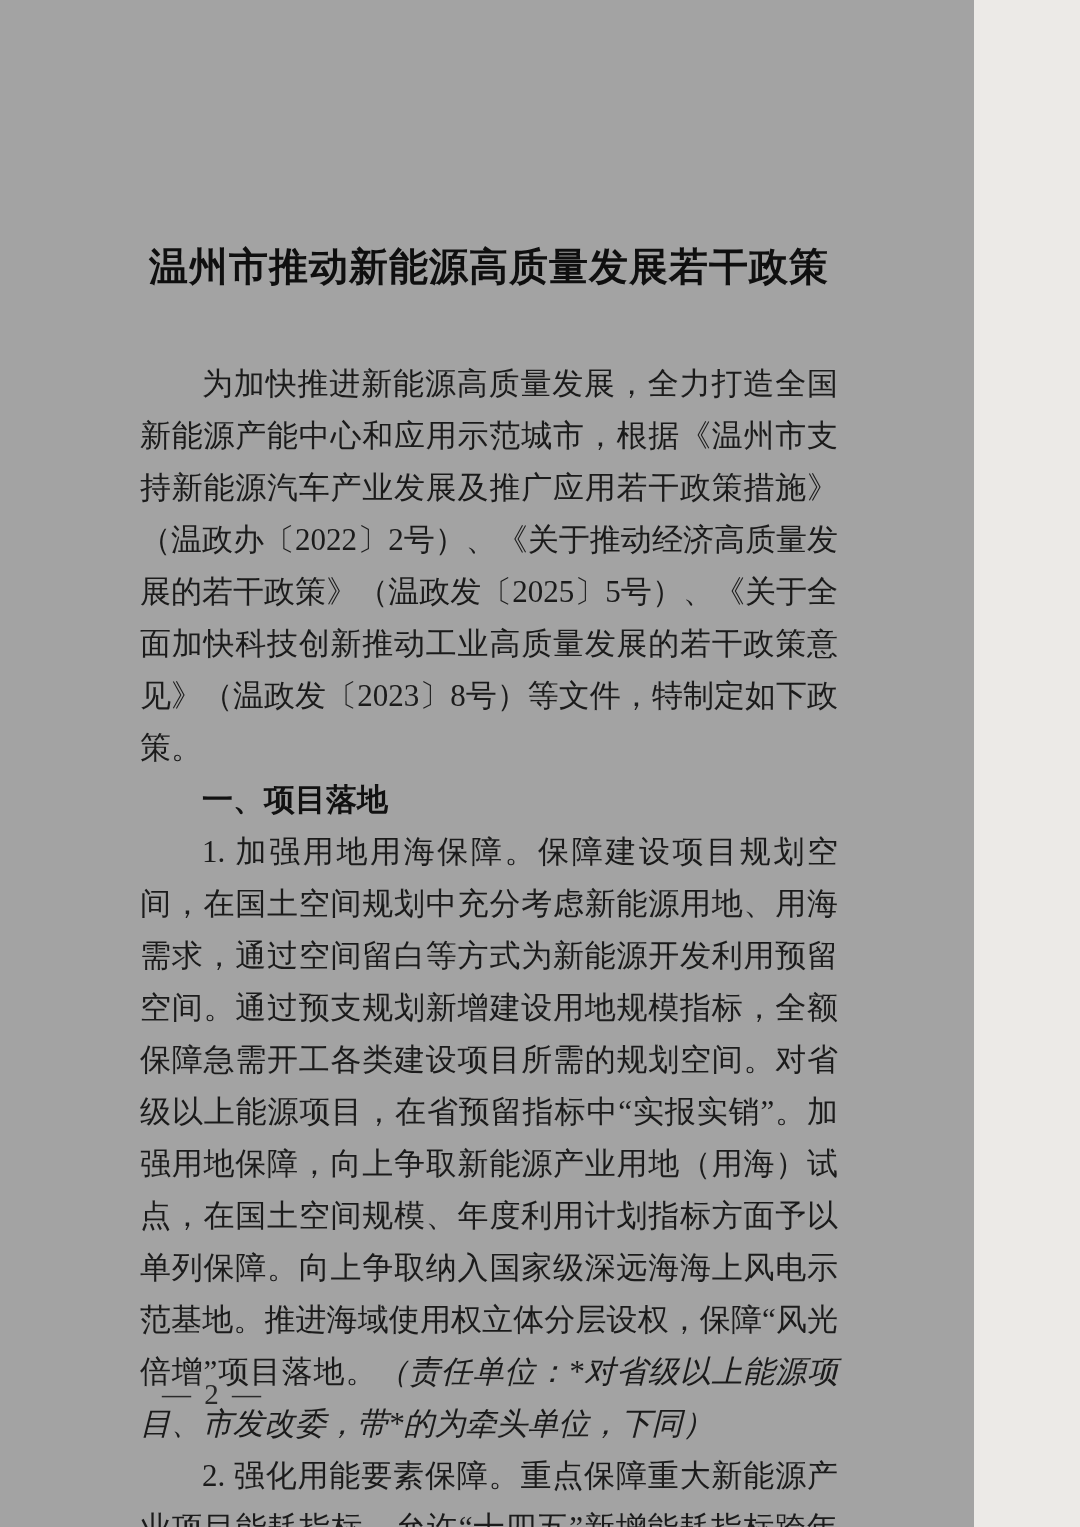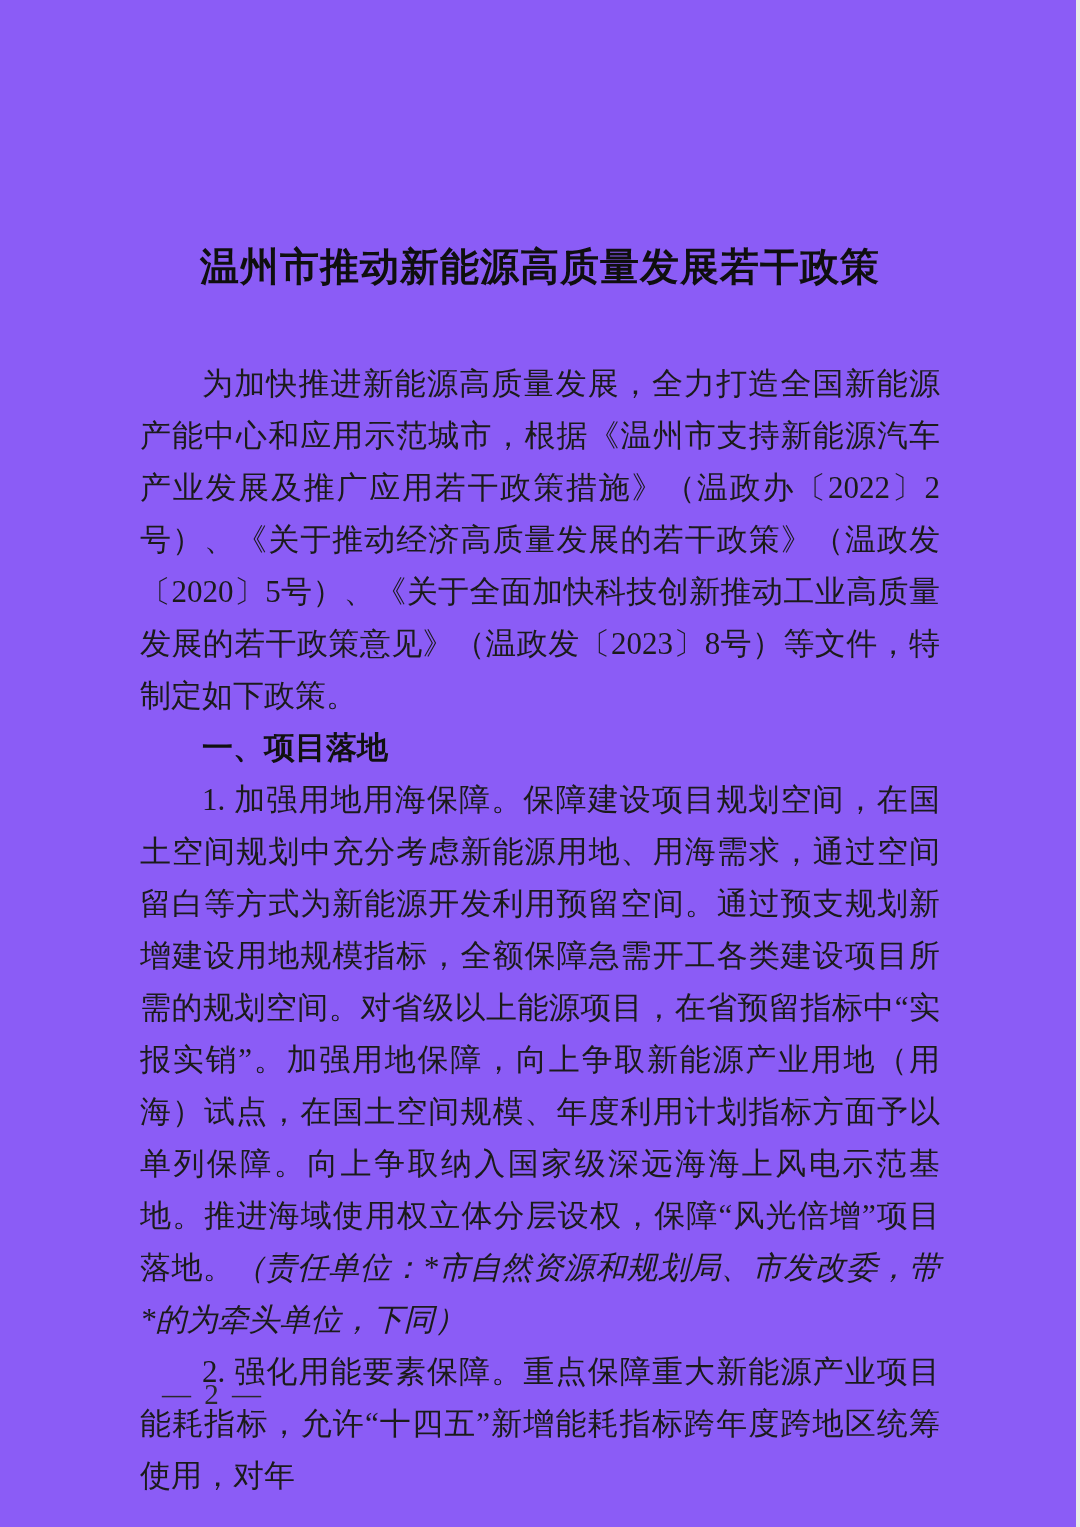--- a/index.html
+++ b/index.html
@@ -8,23 +8,23 @@
   }
   body {
     width: 1080px;
     height: 1527px;
     background: #eceae7;
     font-family: "Liberation Serif", "DejaVu Serif", serif;
   }
   .page {
     position: relative;
     box-sizing: border-box;
-    width: 1076px;
+    width: 974px;
     height: 1527px;
-    background: #8b5cf6;
+    background: #a3a3a3;
     color: #1b1b1b;
     overflow: hidden;
   }
   .content {
     box-sizing: border-box;
     padding: 240px 136px 0 140px;
   }
   .doc-title {
     margin: 0 0 64px 0;
     text-align: center;
@@ -64,25 +64,25 @@
 </head>
 <body>
 
 <div class="page">
   <div class="content">
 
     <h1 class="doc-title">温州市推动新能源高质量发展若干政策</h1>
 
     <div class="body-text">
 
-      <p>为加快推进新能源高质量发展，全力打造全国新能源产能中心和应用示范城市，根据《温州市支持新能源汽车产业发展及推广应用若干政策措施》（温政办〔2022〕2号）、《关于推动经济高质量发展的若干政策》（温政发〔2020〕5号）、《关于全面加快科技创新推动工业高质量发展的若干政策意见》（温政发〔2023〕8号）等文件，特制定如下政策。</p>
+      <p>为加快推进新能源高质量发展，全力打造全国新能源产能中心和应用示范城市，根据《温州市支持新能源汽车产业发展及推广应用若干政策措施》（温政办〔2022〕2号）、《关于推动经济高质量发展的若干政策》（温政发〔2025〕5号）、《关于全面加快科技创新推动工业高质量发展的若干政策意见》（温政发〔2023〕8号）等文件，特制定如下政策。</p>
 
       <p class="section-heading">一、项目落地</p>
 
-      <p><span>1. 加强用地用海保障。保障建设项目规划空间，在国土空间规划中充分考虑新能源用地、用海需求，通过空间留白等方式为新能源开发利用预留空间。通过预支规划新增建设用地规模指标，全额保障急需开工各类建设项目所需的规划空间。对省级以上能源项目，在省预留指标中“实报实销”。加强用地保障，向上争取新能源产业用地（用海）试点，在国土空间规模、年度利用计划指标方面予以单列保障。向上争取纳入国家级深远海海上风电示范基地。推进海域使用权立体分层设权，保障“风光倍增”项目落地。</span><span class="note">（责任单位：*市自然资源和规划局、市发改委，带*的为牵头单位，下同）</span></p>
+      <p><span>1. 加强用地用海保障。保障建设项目规划空间，在国土空间规划中充分考虑新能源用地、用海需求，通过空间留白等方式为新能源开发利用预留空间。通过预支规划新增建设用地规模指标，全额保障急需开工各类建设项目所需的规划空间。对省级以上能源项目，在省预留指标中“实报实销”。加强用地保障，向上争取新能源产业用地（用海）试点，在国土空间规模、年度利用计划指标方面予以单列保障。向上争取纳入国家级深远海海上风电示范基地。推进海域使用权立体分层设权，保障“风光倍增”项目落地。</span><span class="note">（责任单位：*对省级以上能源项目、市发改委，带*的为牵头单位，下同）</span></p>
 
       <p>2. 强化用能要素保障。重点保障重大新能源产业项目能耗指标，允许“十四五”新增能耗指标跨年度跨地区统筹使用，对年</p>
 
     </div>
   </div>
 
   <div class="page-number">— 2 —</div>
 </div>
 
 </body></html>

